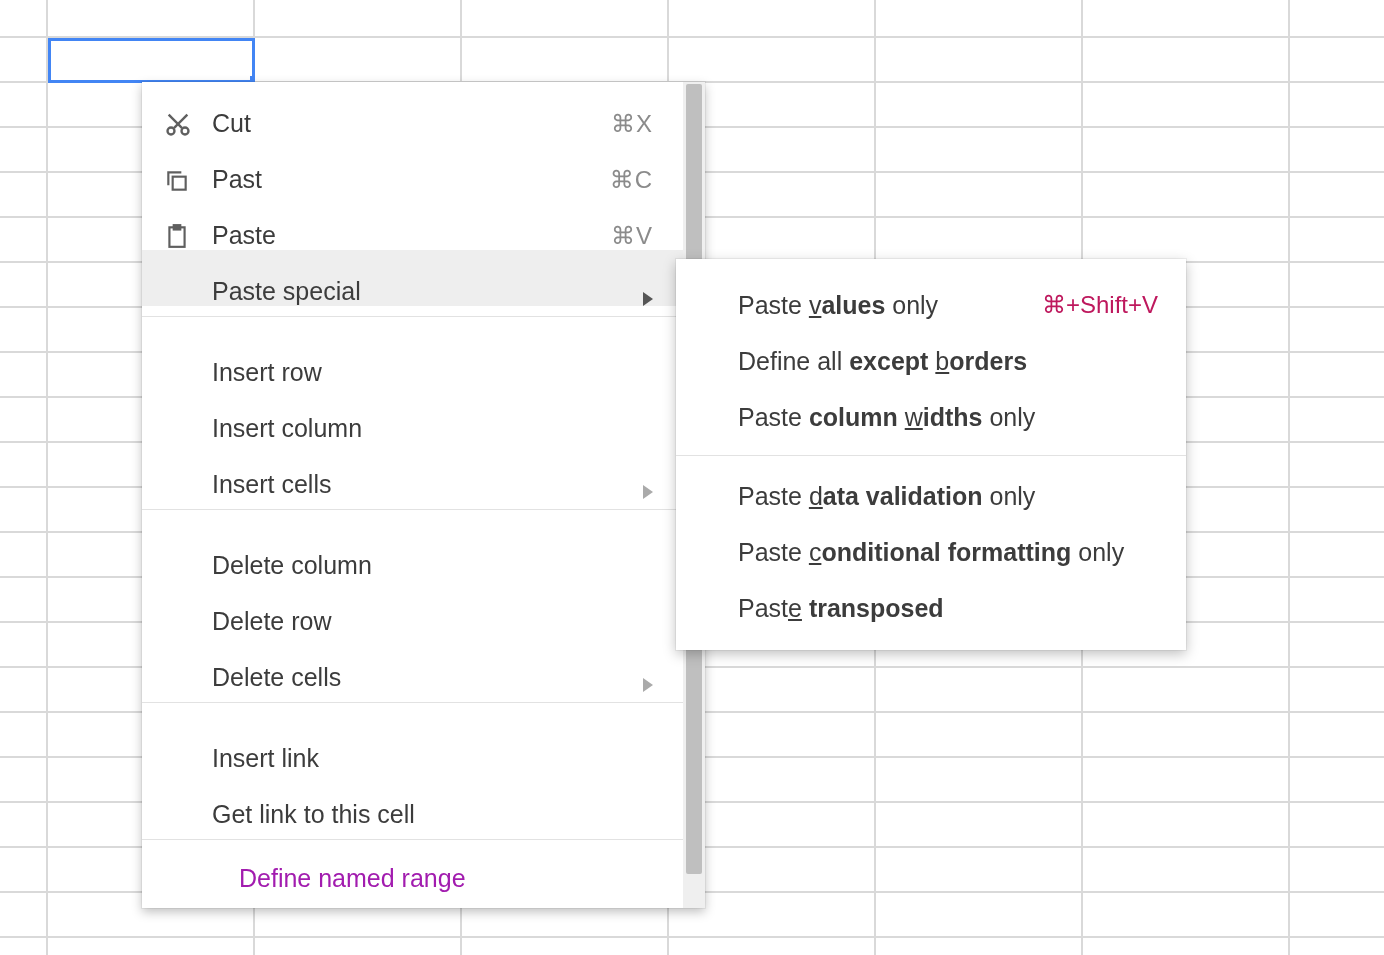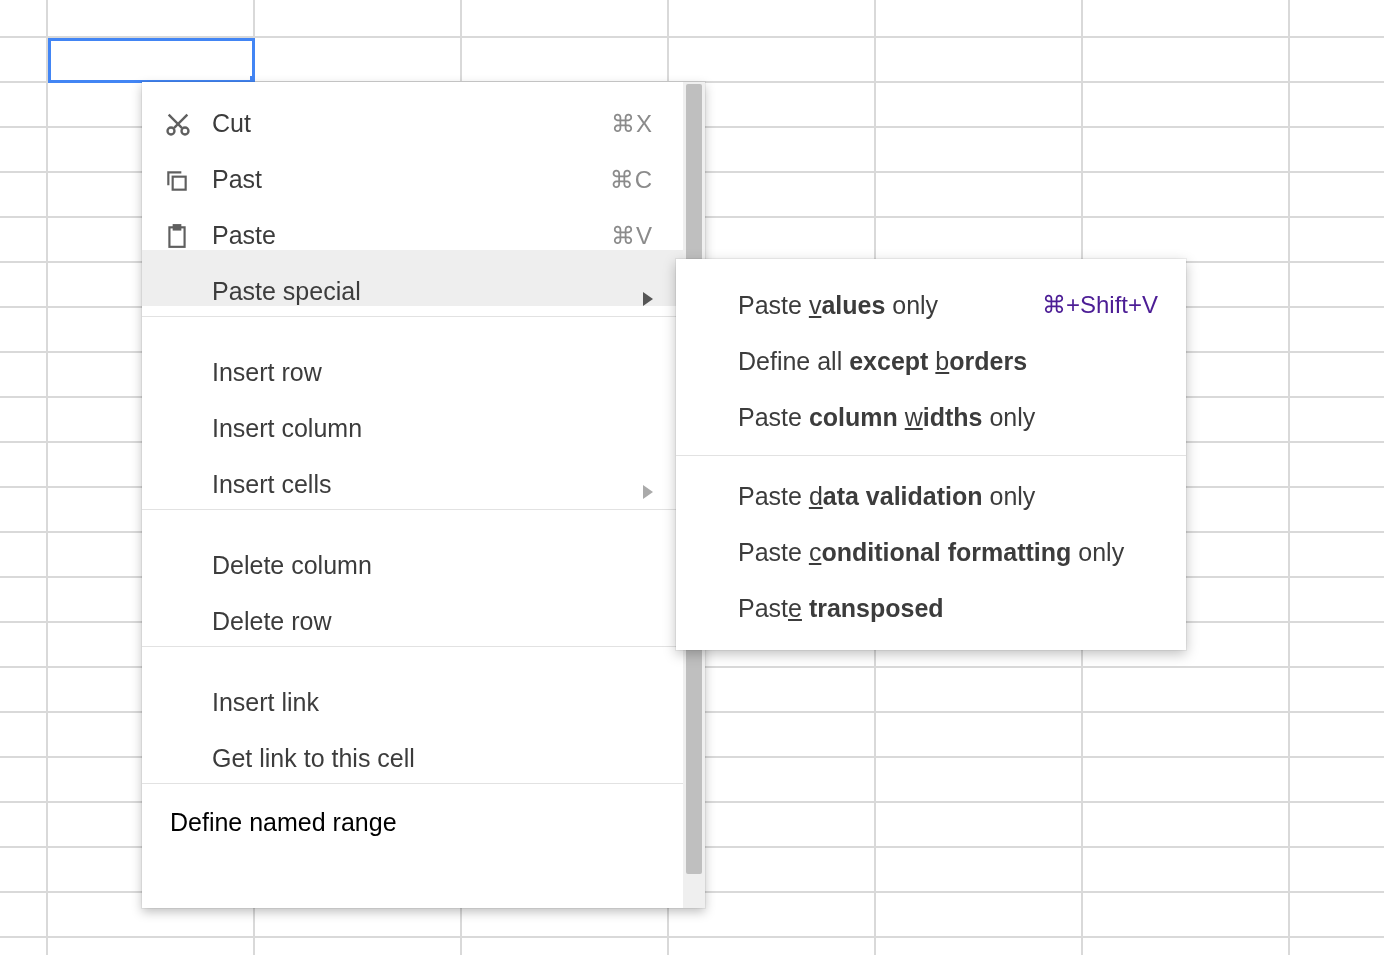--- a/index.html
+++ b/index.html
@@ -120,22 +120,23 @@
   .menu-item .arrow.dim { border-left-color: #aaa; }
 
   .menu-sep {
     height: 1px;
     background: #e2e2e2;
     margin: 10px 0 14px 0;
     margin-right: 22px;
   }
 
   .context-menu .partial {
-    padding: 10px 0 0 28px;
-    color: #000000;
+    padding: 10px 0 0 64px;
+    color: #a21caf;
+    margin-left: 33px;
   }
 
   
   .submenu {
     position: absolute;
     left: 676px;
     top: 259px;
     width: 510px;
     background: #ffffff;
     box-shadow: 0 4px 12px rgba(0,0,0,0.25), 0 0 0 1px rgba(0,0,0,0.05);
@@ -144,21 +145,21 @@
     padding: 18px 0 14px 0;
   }
   .sub-item {
     display: flex;
     align-items: center;
     height: 56px;
     padding: 0 28px 0 62px;
     box-sizing: border-box;
   }
   .sub-item .label { flex: 1; }
-  .sub-item .shortcut { color: #4c1d95; font-size: 24px; }
+  .sub-item .shortcut { color: #be185d; font-size: 24px; }
   .sub-sep {
     height: 1px;
     background: #e2e2e2;
     margin: 10px 0 12px 0;
   }
   .mnemonic { text-decoration: underline; font-weight: 400; }
   .bold { font-weight: 700; }
 
   svg { display: block; }
 </style>
@@ -453,20 +454,25 @@
   <div class="menu-sep"></div>
 
   <div class="menu-item">
     <span class="icon"></span>
     <span class="label">Delete column</span>
   </div>
   <div class="menu-item">
     <span class="icon"></span>
     <span class="label">Delete row</span>
   </div>
+  <div class="menu-item">
+    <span class="icon"></span>
+    <span class="label">Delete cells</span>
+    <span class="arrow dim"></span>
+  </div>
 
   <div class="menu-sep"></div>
 
   <div class="menu-item">
     <span class="icon"></span>
     <span class="label">Insert link</span>
   </div>
   <div class="menu-item">
     <span class="icon"></span>
     <span class="label">Get link to this cell</span>

